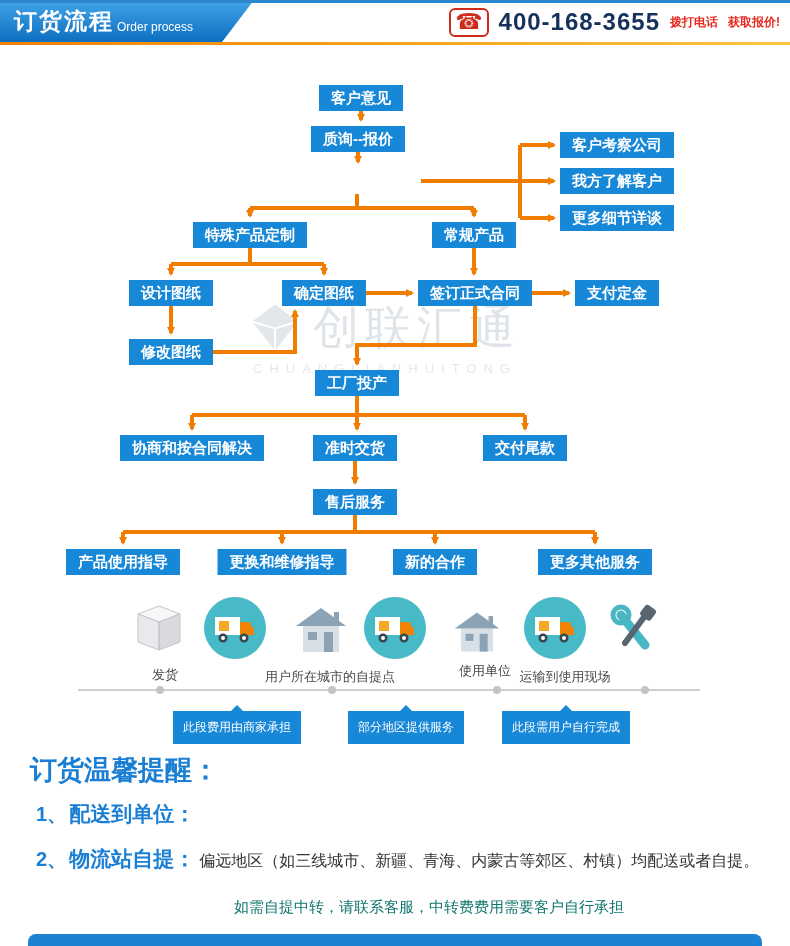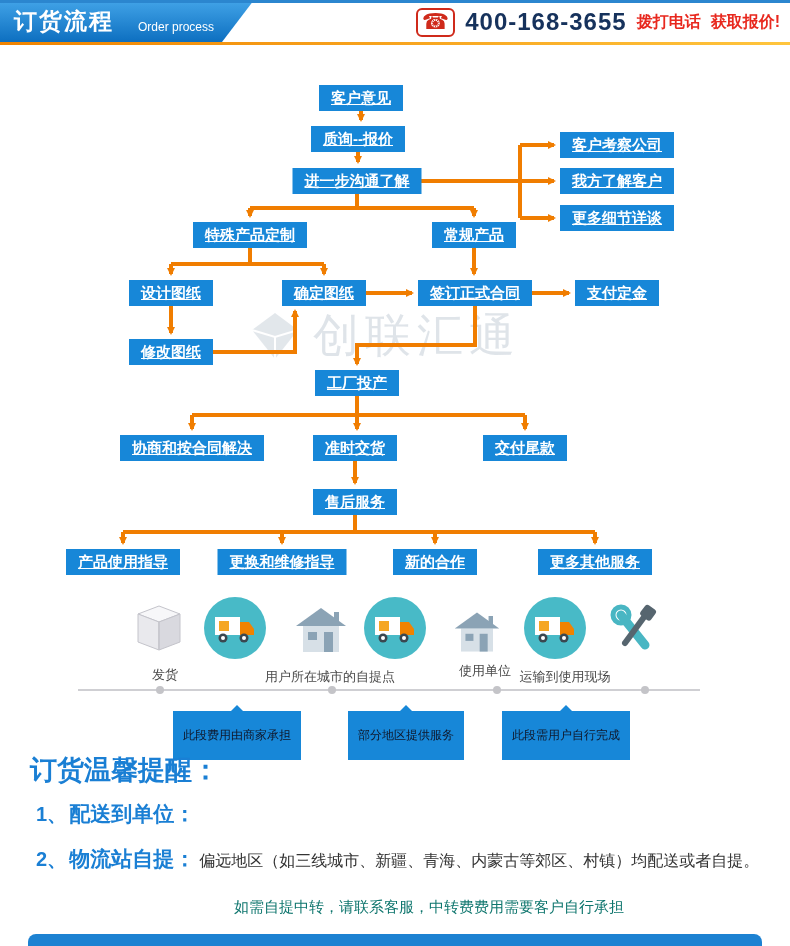--- a/index.html
+++ b/index.html
@@ -8,48 +8,48 @@
   .page { position:relative; width:790px; height:946px; background:#fff; overflow:hidden; margin:0 auto; }
 
   
   .top-strip { position:absolute; top:0; left:0; width:790px; height:3px; background:#2b86cf; }
   .header { position:absolute; top:0; left:0; width:790px; height:42px; background:#fff; }
   .header-underline { position:absolute; top:42px; left:0; width:790px; height:3px;
       background:linear-gradient(90deg,#f08300,#ffc53d); }
   .header-blue { position:absolute; top:0; left:0; width:254px; height:42px;
       background:linear-gradient(180deg,#42a4e8,#0d6fc0);
       clip-path:polygon(0 0,100% 0,calc(100% - 32px) 100%,0 100%);
-      display:flex; align-items:center; padding-left:14px; gap:24px; color:#fff; }
+      display:flex; align-items:center; padding-left:14px; gap:3px; color:#fff; }
   .header-title { font-size:23px; font-weight:bold; letter-spacing:2px; }
   .header-sub { font-size:12px; margin-top:12px; }
   .phone-area { position:absolute; right:10px; top:3px; height:38px; display:flex; align-items:center; gap:10px; }
   .phone-icon { color:#cf2a1b; font-size:22px; border:2px solid #cf2a1b; border-radius:6px;
       line-height:1; padding:1px 4px 2px; }
   .phone-number { font-size:24px; font-weight:bold; color:#16325c; letter-spacing:1px; }
-  .phone-cta { color:#e8281e; font-weight:bold; font-size:16px; display:flex; gap:10px; }
+  .phone-cta { color:#e8281e; font-weight:bold; font-size:12px; display:flex; gap:10px; }
 
   
   .flow-svg { position:absolute; top:0; left:0; z-index:2; pointer-events:none; }
   .node { position:absolute; transform:translate(-50%,-50%); background:#1787d8; color:#fff;
-      font-size:15px; font-weight:bold; padding:5px 12px; white-space:nowrap; z-index:3; line-height:16px;text-decoration:underline; }
+      font-size:15px; font-weight:bold; padding:5px 12px; white-space:nowrap; z-index:3; line-height:16px; }
 
   
   .watermark { position:absolute; left:385px; top:336px; transform:translate(-50%,-50%);
       z-index:1; opacity:.55; text-align:center; color:#c6cfd8; }
   .wm-row { display:flex; align-items:center; gap:12px; justify-content:center; }
   .wm-name { font-size:46px; font-weight:normal; letter-spacing:6px; }
   .wm-latin { font-size:13px; letter-spacing:7px; margin-top:2px; color:#cdd5dc; }
 
   
   .icon-abs { position:absolute; }
   .logi-label { position:absolute; transform:translateX(-50%); font-size:13px; color:#4a4a4a; white-space:nowrap;margin-left:8px; }
   .timeline { position:absolute; left:78px; top:689px; width:622px; height:2px; background:#cfcfd3; }
   .dot { position:absolute; top:686px; width:8px; height:8px; border-radius:50%; background:#c4c4c8; transform:translateX(-50%); }
-  .seg { position:absolute; top:711px; transform:translateX(-50%); background:#1787d8; color:#0f172a;
-      font-size:12px; padding:16px 10px; white-space:nowrap; }
+  .seg { position:absolute; top:711px; transform:translateX(-50%); background:#1787d8; color:#ffffff;
+      font-size:12px; padding:8px 10px; white-space:nowrap; }
   .seg::before { content:""; position:absolute; top:-6px; left:50%; transform:translateX(-50%);
       border-left:6px solid transparent; border-right:6px solid transparent; border-bottom:6px solid #1787d8; }
 
   
   .reminder-title { position:absolute; left:30px; top:752px; font-size:27px; font-weight:bold; color:#1a7fd4; }
   .rem-item { position:absolute; left:36px; display:flex; align-items:baseline; white-space:nowrap; }
   .rem-num { font-size:20px; color:#1a7fd4; font-weight:bold; margin-right:2px; }
   .rem-label { font-size:21px; color:#1a7fd4; font-weight:bold; margin-right:4px; }
   .rem-text { font-size:16px; color:#333; }
   .rem-note { position:absolute; left:190px; top:898px; font-size:15px; color:#0f766e; white-space:nowrap;margin-left:44px; }
@@ -80,20 +80,21 @@
 
   <div class="watermark">
     <div class="wm-row">
       <svg width="52" height="52" viewBox="0 0 52 52">
         <polygon points="26,3 49,20 26,49 3,20" fill="#ccd4dc"></polygon>
         <polyline points="3,20 26,27 49,20" fill="none" stroke="#ffffff" stroke-width="2"></polyline>
         <line x1="26" y1="27" x2="26" y2="49" stroke="#ffffff" stroke-width="2"></line>
       </svg>
       <span class="wm-name">创联汇通</span>
     </div>
+    <div class="wm-latin">CHUANGLIANHUITONG</div>
   </div>
 
   <svg class="flow-svg" width="790" height="600" viewBox="0 0 790 600">
     <defs>
       <marker id="ah" markerWidth="8" markerHeight="8" refX="6" refY="4" orient="auto" markerUnits="userSpaceOnUse">
         <path d="M0,0 L8,4 L0,8 Z" fill="#f07d00"></path>
       </marker>
     </defs>
     <g stroke="#f07d00" stroke-width="4" fill="none">
 
@@ -120,21 +121,20 @@
       <path d="M355,461 V483" marker-end="url(#ah)"></path>
       <path d="M123,532 V543" marker-end="url(#ah)"></path>
       <path d="M282,532 V543" marker-end="url(#ah)"></path>
       <path d="M435,532 V543" marker-end="url(#ah)"></path>
       <path d="M595,532 V543" marker-end="url(#ah)"></path>
     </g>
   </svg>
 
   <div class="node" style="left:361px;top:98px">客户意见</div>
   <div class="node" style="left:358px;top:139px">质询--报价</div>
-  <div class="node" style="left:357px;top:181px">进一步沟通了解</div>
   <div class="node" style="left:617px;top:145px">客户考察公司</div>
   <div class="node" style="left:617px;top:181px">我方了解客户</div>
   <div class="node" style="left:617px;top:218px">更多细节详谈</div>
   <div class="node" style="left:250px;top:235px">特殊产品定制</div>
   <div class="node" style="left:474px;top:235px">常规产品</div>
   <div class="node" style="left:171px;top:293px">设计图纸</div>
   <div class="node" style="left:324px;top:293px">确定图纸</div>
   <div class="node" style="left:475px;top:293px">签订正式合同</div>
   <div class="node" style="left:617px;top:293px">支付定金</div>
   <div class="node" style="left:171px;top:352px">修改图纸</div>

